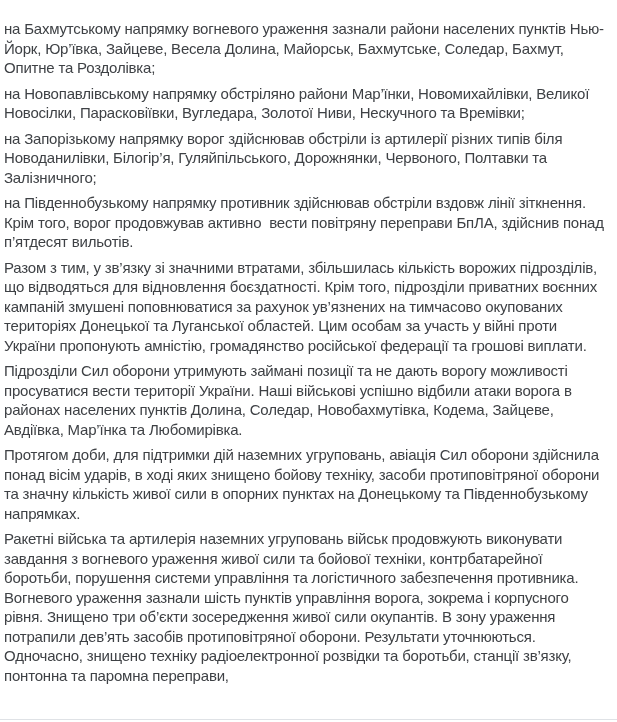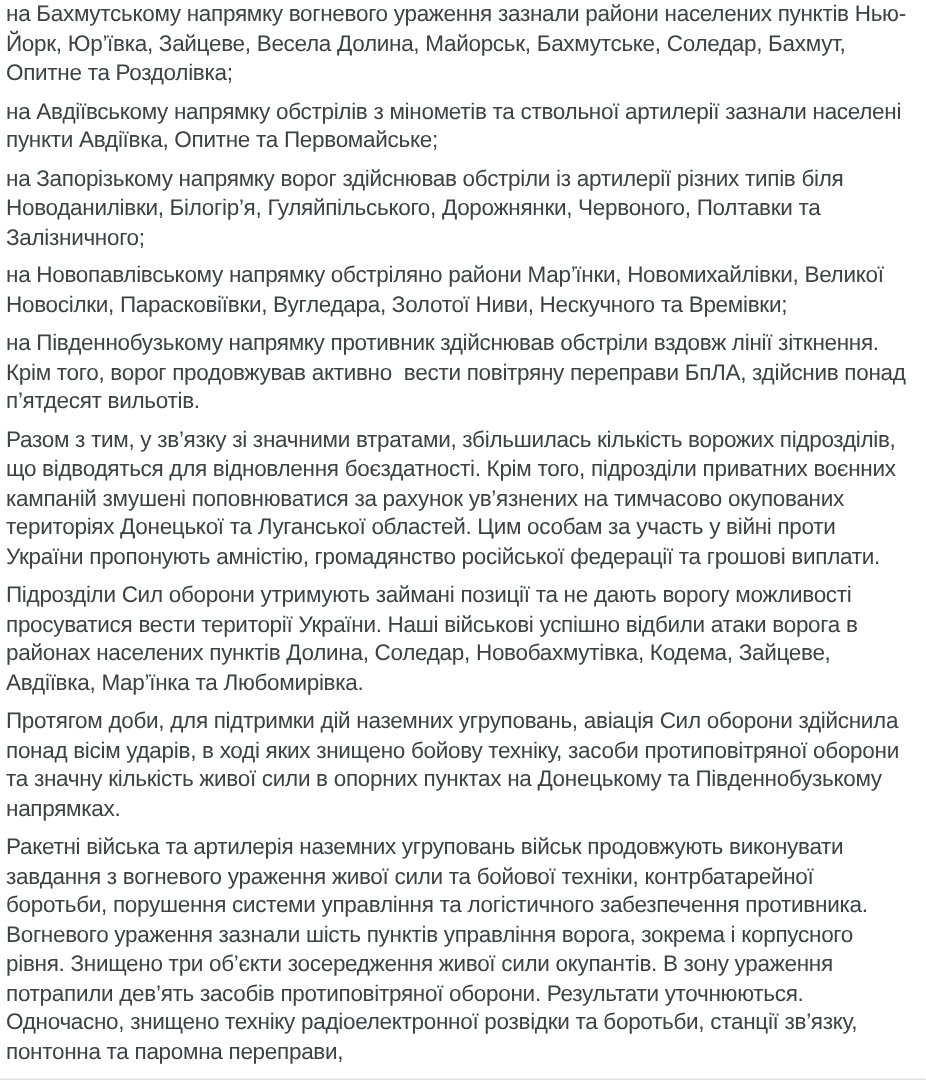--- a/index.html
+++ b/index.html
@@ -12,21 +12,21 @@
     height: 722px;
     overflow: hidden;
     position: relative;
     font-family: "Liberation Sans", "DejaVu Sans", sans-serif;
   }
   .post-text {
     box-sizing: border-box;
     width: 617px;
     height: 717px;
     overflow: hidden;
-    padding: 0 9px 0 4px;
+    padding: 19px 9px 0 4px;
     color: #3e4145;
     font-size: 15px;
     line-height: 19.5px;
     letter-spacing: -0.2px;
     text-align: left;
   }
   .post-text p {
     margin: 0 0 6px 0;
     white-space: pre-wrap;
   }
@@ -37,23 +37,22 @@
     bottom: 2px;
     height: 1px;
     background: #dfe2e6;
   }
 </style>
 </head>
 <body>
 
 <div class="post-text">
   <p>на Бахмутському напрямку вогневого ураження зазнали райони населених пунктів Нью-Йорк, Юр’ївка, Зайцеве, Весела Долина, Майорськ, Бахмутське, Соледар, Бахмут, Опитне та Роздолівка;</p>
-  <p>на Авдіївському напрямку обстрілів з мінометів та ствольної артилерії зазнали населені пункти Авдіївка, Опитне та Первомайське;</p>
+  <p>на Новопавлівському напрямку обстріляно райони Мар’їнки, Новомихайлівки, Великої Новосілки, Парасковіївки, Вугледара, Золотої Ниви, Нескучного та Времівки;</p>
   <p>на Запорізькому напрямку ворог здійснював обстріли із артилерії різних типів біля Новоданилівки, Білогір’я, Гуляйпільського, Дорожнянки, Червоного, Полтавки та Залізничного;</p>
-  <p>на Новопавлівському напрямку обстріляно райони Мар’їнки, Новомихайлівки, Великої Новосілки, Парасковіївки, Вугледара, Золотої Ниви, Нескучного та Времівки;</p>
   <p>на Південнобузькому напрямку противник здійснював обстріли вздовж лінії зіткнення. Крім того, ворог продовжував активно  вести повітряну переправи БпЛА, здійснив понад п’ятдесят вильотів.</p>
   <p>Разом з тим, у зв’язку зі значними втратами, збільшилась кількість ворожих підрозділів, що відводяться для відновлення боєздатності. Крім того, підрозділи приватних воєнних кампаній змушені поповнюватися за рахунок ув’язнених на тимчасово окупованих територіях Донецької та Луганської областей. Цим особам за участь у війні проти України пропонують амністію, громадянство російської федерації та грошові виплати.</p>
   <p>Підрозділи Сил оборони утримують займані позиції та не дають ворогу можливості просуватися вести території України. Наші військові успішно відбили атаки ворога в районах населених пунктів Долина, Соледар, Новобахмутівка, Кодема, Зайцеве, Авдіївка, Мар’їнка та Любомирівка.</p>
   <p>Протягом доби, для підтримки дій наземних угруповань, авіація Сил оборони здійснила понад вісім ударів, в ході яких знищено бойову техніку, засоби протиповітряної оборони та значну кількість живої сили в опорних пунктах на Донецькому та Південнобузькому напрямках.</p>
   <p>Ракетні війська та артилерія наземних угруповань військ продовжують виконувати завдання з вогневого ураження живої сили та бойової техніки, контрбатарейної боротьби, порушення системи управління та логістичного забезпечення противника. Вогневого ураження зазнали шість пунктів управління ворога, зокрема і корпусного рівня. Знищено три об’єкти зосередження живої сили окупантів. В зону ураження потрапили дев’ять засобів протиповітряної оборони. Результати уточнюються. Одночасно, знищено техніку радіоелектронної розвідки та боротьби, станції зв’язку, понтонна та паромна переправи,</p>
 </div>
 
 <div class="bottom-divider"></div>
 
 </body></html>

